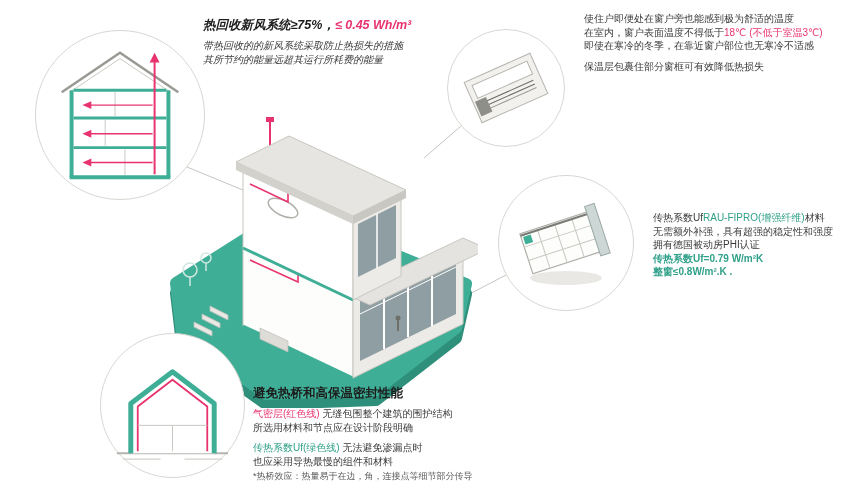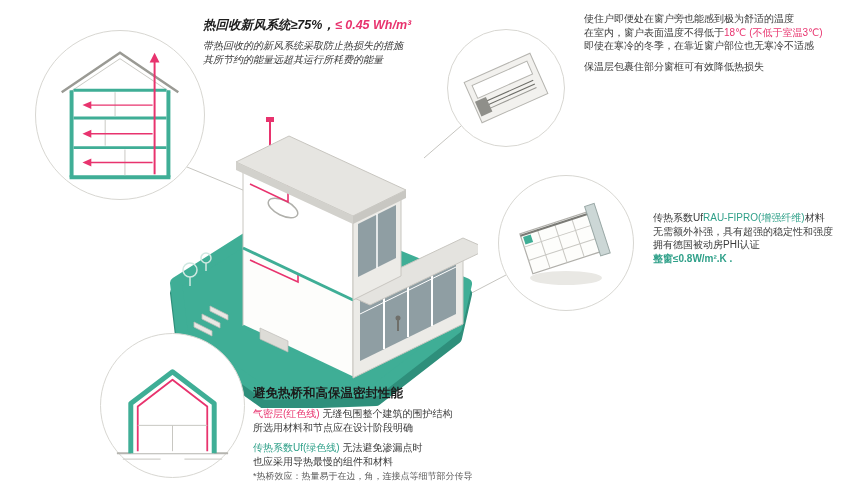--- a/index.html
+++ b/index.html
@@ -161,20 +161,21 @@
     <div class="body-line"><span>在室内，窗户表面温度不得低于</span><span class="red-inline">18℃ (不低于室温3℃)</span></div>
     <div class="body-line">即使在寒冷的冬季，在靠近窗户部位也无寒冷不适感</div>
     <div class="gap"></div>
     <div class="body-line">保温层包裹住部分窗框可有效降低热损失</div>
   </div>
 
   <div class="txtblock" style="left:653px;top:211px;width:210px;">
     <div class="body-line"><span>传热系数Uf</span><span class="teal-inline">RAU-FIPRO(增强纤维)</span><span>材料</span></div>
     <div class="body-line">无需额外补强，具有超强的稳定性和强度</div>
     <div class="body-line">拥有德国被动房PHI认证</div>
+    <div class="body-line hl-teal">传热系数Uf=0.79 W/m²K</div>
     <div class="body-line hl-teal">整窗≤0.8W/m².K .</div>
   </div>
 
   <div class="txtblock" style="left:253px;top:386px;width:300px;">
     <div class="title">避免热桥和高保温密封性能</div>
     <div class="body-line"><span class="red-inline">气密层(红色线)</span><span> 无缝包围整个建筑的围护结构</span></div>
     <div class="body-line">所选用材料和节点应在设计阶段明确</div>
     <div class="gap"></div>
     <div class="body-line"><span class="teal-inline">传热系数Uf(绿色线)</span><span> 无法避免渗漏点时</span></div>
     <div class="body-line">也应采用导热最慢的组件和材料</div>

